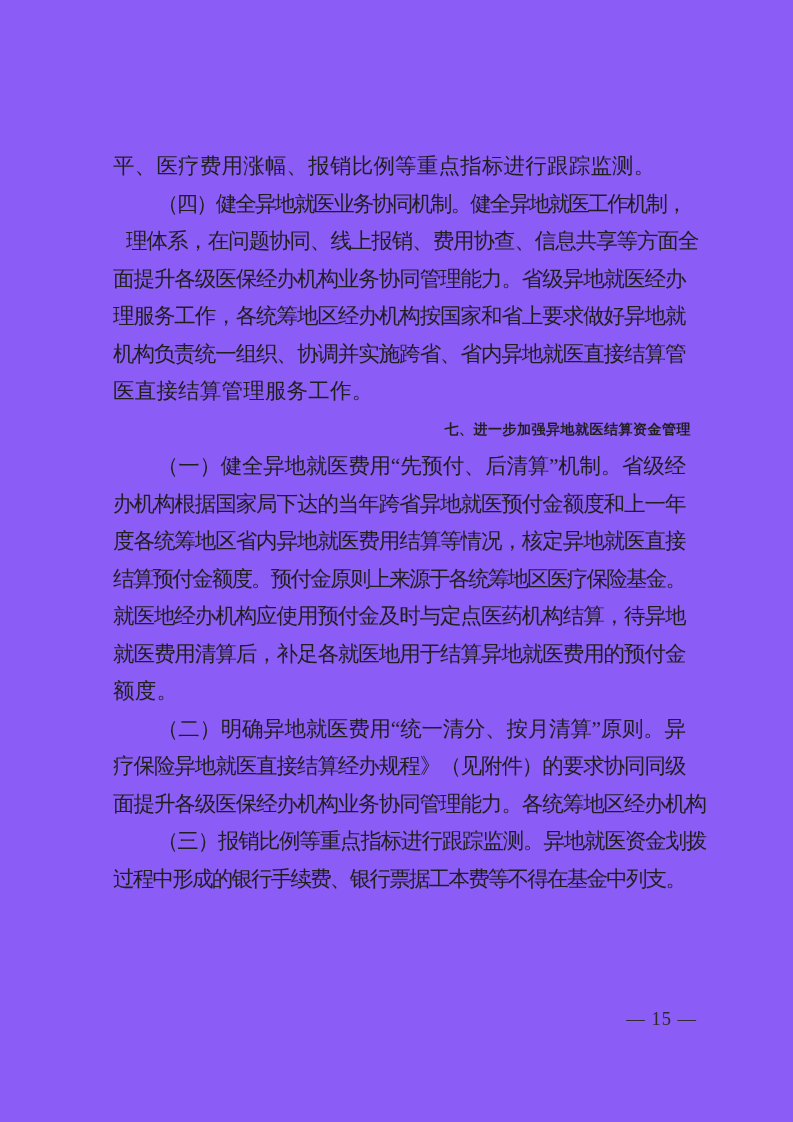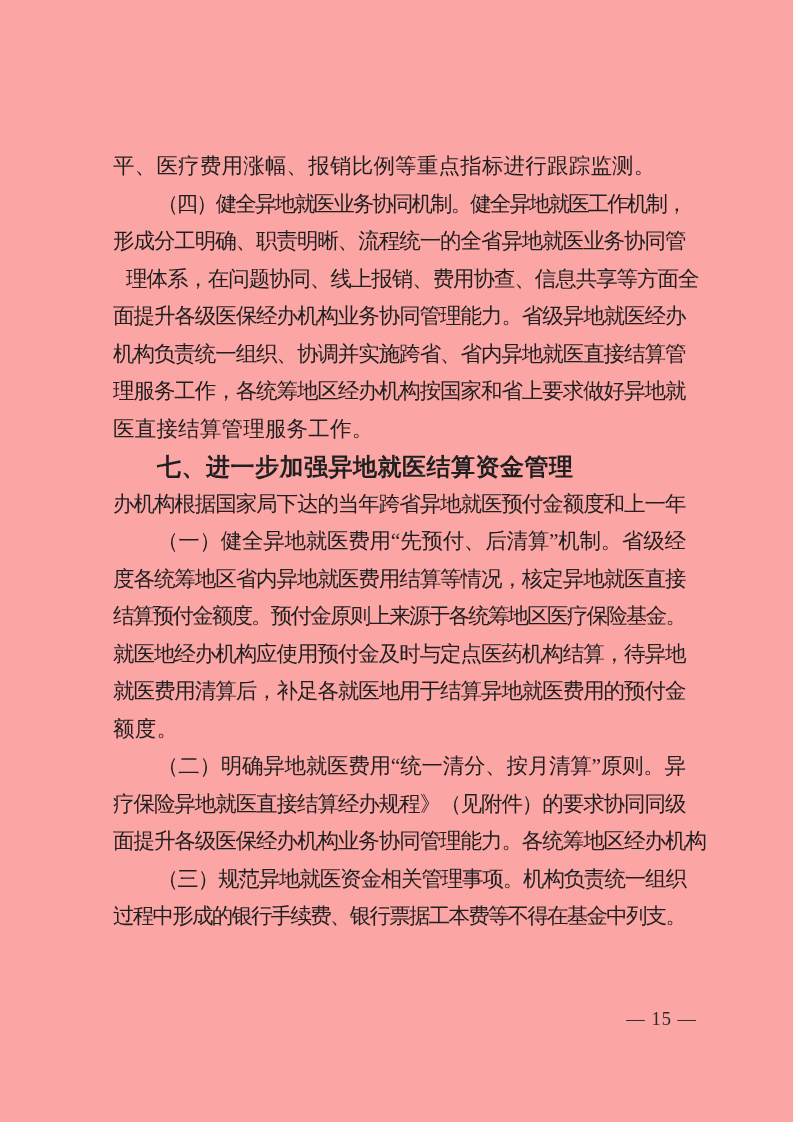--- a/index.html
+++ b/index.html
@@ -4,21 +4,21 @@
 <style>
   html, body {
     margin: 0;
     padding: 0;
     background: #ffffff;
   }
   .page {
     position: relative;
     width: 793px;
     height: 1122px;
-    background: #fca5a5;
+    background: #8b5cf6;
     overflow: hidden;
     font-family: "Liberation Serif", "DejaVu Serif", serif;
     color: #1f1f1f;
   }
   .text-block {
     position: absolute;
     left: 113px;
     top: 148px;
     width: 578px;
   }
@@ -28,56 +28,56 @@
     font-size: 21.5px;
     white-space: nowrap;
     letter-spacing: 0.2px;
   }
   .ind {
     padding-left: 44px;
   }
   .heading {
     font-family: "Liberation Sans", "DejaVu Sans", sans-serif;
     font-weight: 700;
-    font-size: 24px;
+    font-size: 14px;
     letter-spacing: 0.5px;
+    text-align: right;
   }
   .footer {
     position: absolute;
     top: 1006px;
     right: 96px;
     font-size: 18.5px;
     line-height: 26px;
     color: #2a2a2a;
     letter-spacing: 1px;
     font-family: "Liberation Serif", "DejaVu Serif", serif;
   }
 </style>
 </head>
 <body>
 
 <div class="page">
   <div class="text-block">
     <div class="line">平、医疗费用涨幅、报销比例等重点指标进行跟踪监测。</div>
     <div class="line fit ind"><span style="letter-spacing: -1.92245px;">（四）健全异地就医业务协同机制。健全异地就医工作机制，</span></div>
-    <div class="line fit"><span style="letter-spacing: -1.05748px;">形成分工明确、职责明晰、流程统一的全省异地就医业务协同管</span></div>
     <div class="line fit"><span style="letter-spacing: -1.05748px; margin-left: 13px;">理体系，在问题协同、线上报销、费用协查、信息共享等方面全</span></div>
     <div class="line fit"><span style="letter-spacing: -1.05748px;">面提升各级医保经办机构业务协同管理能力。省级异地就医经办</span></div>
+    <div class="line fit"><span style="letter-spacing: -1.05748px;">理服务工作，各统筹地区经办机构按国家和省上要求做好异地就</span></div>
     <div class="line fit"><span style="letter-spacing: -1.05748px;">机构负责统一组织、协调并实施跨省、省内异地就医直接结算管</span></div>
-    <div class="line fit"><span style="letter-spacing: -1.05748px;">理服务工作，各统筹地区经办机构按国家和省上要求做好异地就</span></div>
     <div class="line">医直接结算管理服务工作。</div>
     <div class="line heading ind">七、进一步加强异地就医结算资金管理</div>
+    <div class="line fit ind"><span style="letter-spacing: -0.242188px;">（一）健全异地就医费用“先预付、后清算”机制。省级经</span></div>
     <div class="line fit"><span style="letter-spacing: -1.05748px;">办机构根据国家局下达的当年跨省异地就医预付金额度和上一年</span></div>
-    <div class="line fit ind"><span style="letter-spacing: -0.242188px;">（一）健全异地就医费用“先预付、后清算”机制。省级经</span></div>
     <div class="line fit"><span style="letter-spacing: -1.05748px;">度各统筹地区省内异地就医费用结算等情况，核定异地就医直接</span></div>
     <div class="line fit"><span style="letter-spacing: -1.7694px;">结算预付金额度。预付金原则上来源于各统筹地区医疗保险基金。</span></div>
     <div class="line fit"><span style="letter-spacing: -1.05748px;">就医地经办机构应使用预付金及时与定点医药机构结算，待异地</span></div>
     <div class="line fit"><span style="letter-spacing: -1.05748px;">就医费用清算后，补足各就医地用于结算异地就医费用的预付金</span></div>
     <div class="line">额度。</div>
     <div class="line fit ind"><span style="letter-spacing: -0.242188px;">（二）明确异地就医费用“统一清分、按月清算”原则。异</span></div>
     <div class="line fit"><span style="letter-spacing: -1.05748px;">疗保险异地就医直接结算经办规程》（见附件）的要求协同同级</span></div>
     <div class="line fit"><span style="letter-spacing: -1.05748px;">面提升各级医保经办机构业务协同管理能力。各统筹地区经办机构</span></div>
-    <div class="line fit ind"><span style="letter-spacing: -1.16166px;">（三）规范异地就医资金相关管理事项。机构负责统一组织</span></div>
+    <div class="line fit ind"><span style="letter-spacing: -1.16166px;">（三）报销比例等重点指标进行跟踪监测。异地就医资金划拨</span></div>
     <div class="line fit"><span style="letter-spacing: -1.7694px;">过程中形成的银行手续费、银行票据工本费等不得在基金中列支。</span></div>
   </div>
 
   <div class="footer">— 15 —</div>
 </div>
 
 </body></html>

